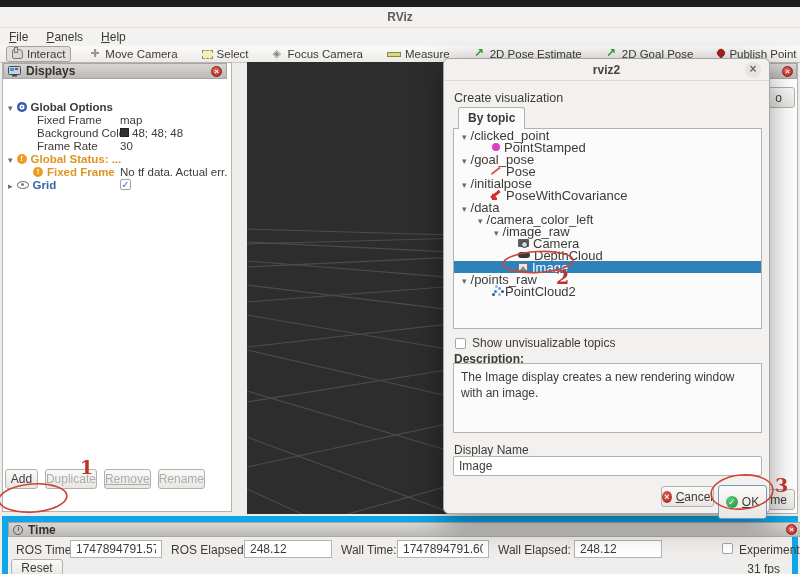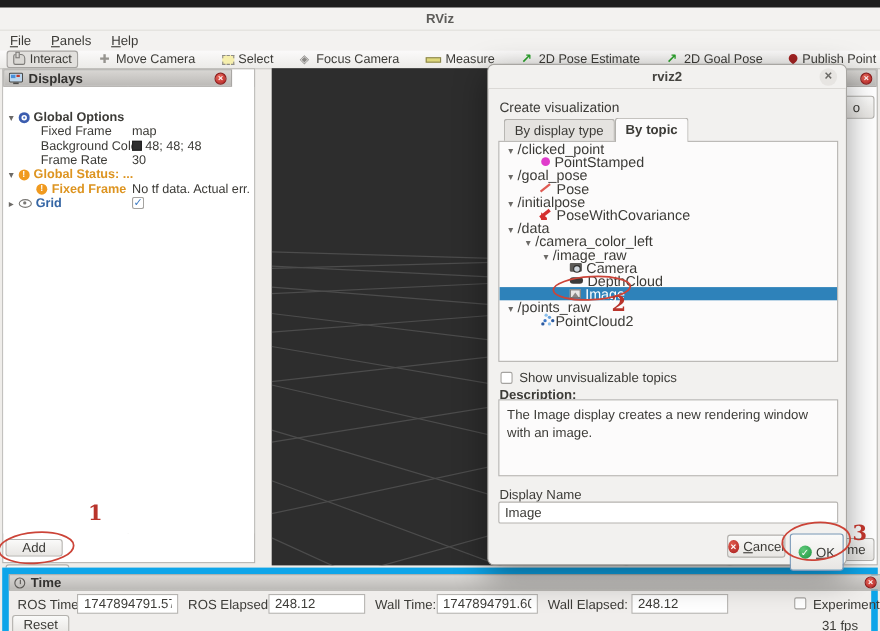--- a/index.html
+++ b/index.html
@@ -32,35 +32,35 @@
   .btn.disabled { color:#aeaca8; }
   .checkbox { width:11px; height:11px; background:#fff; border:1px solid #a5a3a0; border-radius:2px;
               font-size:10px; line-height:10px; text-align:center; color:#3a78c2; }
   .checkbox.checked::after { content:"\2713"; font-weight:bold; }
   .exp::before { content:"\25be"; color:#6c6a67; font-size:9px; }
   .exp.collapsed::before { content:"\25b8"; }
   input.fld { border:1px solid #b5b3b0; background:#fff; font:inherit; color:#3c3b37; padding:1px 5px; }
 
   
   #displays-panel { left:2px; top:62px; width:230px; height:450px; background:#fff; border:1px solid #b5b3b0; }
-  #displays-header { position:absolute; left:0; top:0; width:208px; height:16px; }
+  #displays-header { position:absolute; left:0; top:0; width:224px; height:16px; }
   #displays-tree { position:absolute; left:0; top:16px; width:228px; height:406px; background:#fff; font-size:11.5px; }
   #displays-col-sep { position:absolute; left:113px; top:16px; width:1px; height:406px; background:#e0deda; }
   .dp-row { position:absolute; height:13px; display:flex; align-items:center; gap:4px; width:228px;margin-top:19px; }
   .dp-label { display:flex; align-items:center; gap:4px; overflow:hidden; white-space:nowrap; }
   .dp-value { position:absolute; left:117px; display:flex; align-items:center; gap:3px; white-space:nowrap; overflow:hidden; max-width:108px; }
   .orange { color:#dd9420; font-weight:bold; }
   .blue-lbl { color:#3465a4; font-weight:bold; }
   .gear-ic { width:10px; height:10px; border-radius:50%; background:#4a72c8; box-shadow:inset 0 0 0 2.5px #3b5cae, inset 0 0 0 4px #fff; }
   .warn-ic { width:10px; height:10px; border-radius:50%; background:#f09a1f; color:#fff; font-size:8px; font-weight:bold; text-align:center; line-height:10px; }
   .warn-ic::after { content:"!"; }
   .eye-ic { width:12px; height:8px; border:1px solid #7a7875; border-radius:50%; position:relative; }
   .eye-ic::after { content:""; position:absolute; left:3.5px; top:1.5px; width:3px; height:3px; border-radius:50%; background:#7a7875; }
   .swatch { width:9px; height:9px; background:#303030; border:1px solid #222; }
-  #displays-buttons { position:absolute; left:0; top:425px; width:204px; height:24px; display:flex; gap:7px; padding:2px 2px;flex-direction:column; }
+  #displays-buttons { position:absolute; left:0; top:404px; width:204px; height:24px; display:flex; gap:7px; padding:2px 2px; }
   #displays-buttons .btn { height:20px; }
 
   
   #viewport { left:247px; top:62px; width:511px; height:452px; background:#2d2d2d; overflow:hidden; }
 
   
   #views-strip { left:758px; top:62px; width:40px; height:452px; background:#fff; border:1px solid #b5b3b0; }
   #views-header { position:absolute; left:0; top:0; width:38px; height:16px; padding:0 3px; }
   .frag-btn { position:absolute; font-size:12px; color:#3c3b37; overflow:hidden; }
 
@@ -287,21 +287,20 @@
   <div class="btn frag-btn" style="left:3px; top:426px; width:33px; height:21px;">me</div>
 </div>
 
 <div class="abs" id="dialog">
   <div id="dialog-titlebar">
     <span>rviz2</span>
     <span id="dialog-close">×</span>
   </div>
   <div id="dialog-heading">Create visualization</div>
   <div id="tabbar">
-    <span class="tab">By display type</span>
     <span class="tab active">By topic</span>
   </div>
   <div id="topic-tree">
     <div class="drow" style="padding-left:8px;">
       <span class="exp"></span>
         <span>/clicked_point</span>
       </div>
     <div class="drow" style="padding-left:38px;">
       <span class="ticon pt-stamped"></span>
         <span>PointStamped</span>

